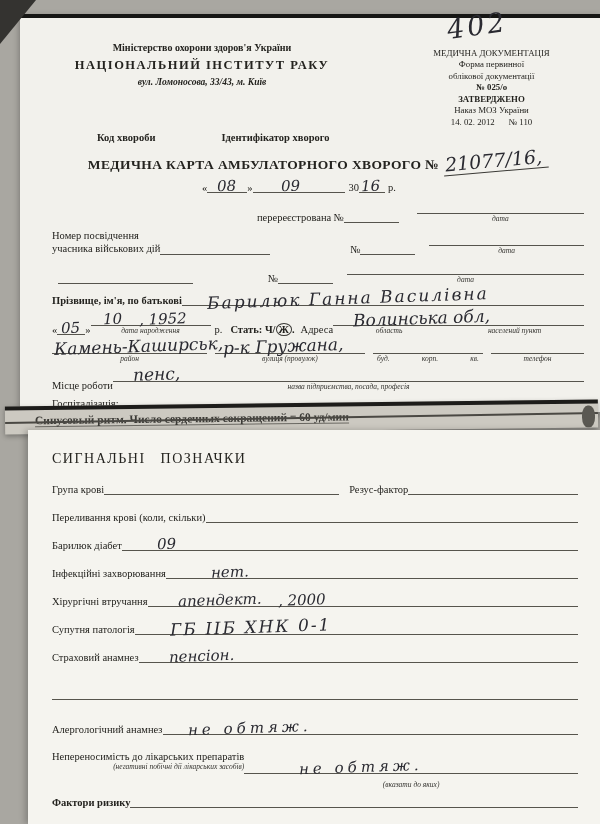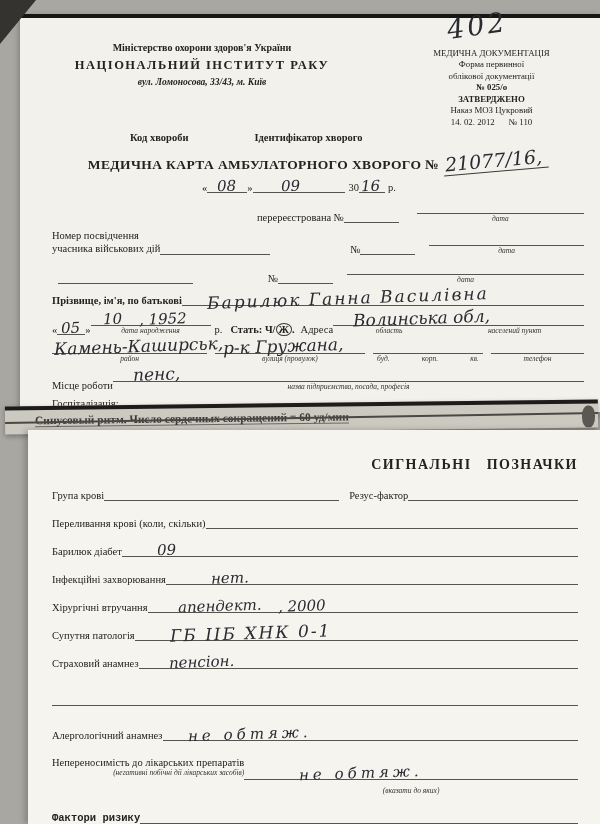--- a/index.html
+++ b/index.html
@@ -24,42 +24,42 @@
   .head{display:flex;justify-content:space-between;}
   .head-left{width:300px;text-align:center;margin-top:18px;}
   .ministry{font-size:10px;font-weight:bold;}
   .institute{font-size:12.5px;font-weight:bold;letter-spacing:1.5px;margin-top:5px;}
   .inst-addr{font-size:9.5px;font-weight:bold;font-style:italic;margin-top:4px;}
   .head-right{width:185px;text-align:center;font-size:8.8px;line-height:1.3;margin-top:24px;}
   .head-right .b{font-weight:bold;}
   .docnum-row{display:flex;justify-content:center;gap:14px;font-size:8.8px;}
 
   .code-row{display:flex;margin-top:4px;font-weight:bold;font-size:10.5px;}
-  .code-row .c1{margin-left:78px;text-align:center;}
+  .code-row .c1{margin-left:45px;text-align:center;}
   .code-row .c2{margin-left:66px;}
 
   .title-row{margin-top:8px;text-align:center;white-space:nowrap;}
   .card-title{font-weight:bold;font-size:13.5px;letter-spacing:.4px;}
   .card-num{font-size:19px;border-bottom:1px solid #3a3935;padding:0 6px 0 2px;transform:rotate(-5deg);position:relative;top:-2px;}
 
   .row{display:flex;align-items:flex-end;font-size:10.5px;}
   .ul{position:relative;border-bottom:1px solid #56544d;min-height:13px;}
   .ul .hw{position:absolute;bottom:-3px;white-space:nowrap;}
   .fill{flex:1;}
   .cap{font-size:7.5px;font-style:italic;text-align:center;color:#33322e;}
   .cap-row{display:flex;font-size:7.5px;font-style:italic;color:#33322e;}
   .ulwrap{display:flex;flex-direction:column;justify-content:flex-end;}
   .lbl2{line-height:1.25;}
   .b{font-weight:bold;}
   .sp{flex:none;}
   .circled{border:1px solid #3a3935;border-radius:50%;padding:0 2px;}
   .sig{position:absolute;overflow:visible;}
   .print-footer{margin-top:8px;font-size:6.3px;color:#5c5a54;letter-spacing:.2px;}
 
-  .marks-title{text-align:right;font-size:14px;font-weight:bold;letter-spacing:1.5px;word-spacing:10px;margin-top:11px;}
+  .marks-title{text-align:left;font-size:14px;font-weight:normal;letter-spacing:1.5px;word-spacing:10px;margin-top:5px;}
   .mrow{margin-top:15px;}
   .hw-md{font-size:15px;}
   .hw-lg{font-size:17px;}
 </style>
 </head>
 <body>
 
 <div class="root">
   <div class="corner-dark"></div>
 
@@ -71,21 +71,21 @@
         <div class="ministry">Міністерство охорони здоров'я України</div>
         <div class="institute">НАЦІОНАЛЬНИЙ ІНСТИТУТ РАКУ</div>
         <div class="inst-addr">вул. Ломоносова, 33/43, м. Київ</div>
       </div>
       <div class="head-right">
         <div>МЕДИЧНА ДОКУМЕНТАЦІЯ</div>
         <div>Форма первинної</div>
         <div>облікової документації</div>
         <div class="b">№ 025/о</div>
         <div class="b">ЗАТВЕРДЖЕНО</div>
-        <div>Наказ МОЗ Цукровий</div>
+        <div>Наказ МОЗ України</div>
         <div class="docnum-row">
           <span>14. 02. 2012</span>
           <span>№ 110</span>
         </div>
       </div>
     </div>
 
     <div class="code-row">
       <span class="c1">Код хвороби</span>
       <span class="c2">Ідентифікатор хворого</span>
@@ -319,19 +319,19 @@
         <span class="cap" style="display:block;text-align:right;">(негативні побічні дії лікарських засобів)</span>
       </span>
       <span class="ulwrap fill">
         <span class="ul" style="margin-top:10px;">
           <span class="hw hw-md" style="left:55px;letter-spacing:4px;">не обтяж.</span>
         </span>
         <span class="cap" style="text-align:center;margin-top:6px;">(вказати до яких)</span>
       </span>
     </div>
 
-    <div class="row" style="margin-top:16px;font-family:Liberation Mono, monospace;">
+    <div class="row" style="margin-top:6px;">
       <span class="b">Фактори ризику</span>
       <span class="ul fill"></span>
     </div>
 
   </section>
 </div>
 
 </body></html>

